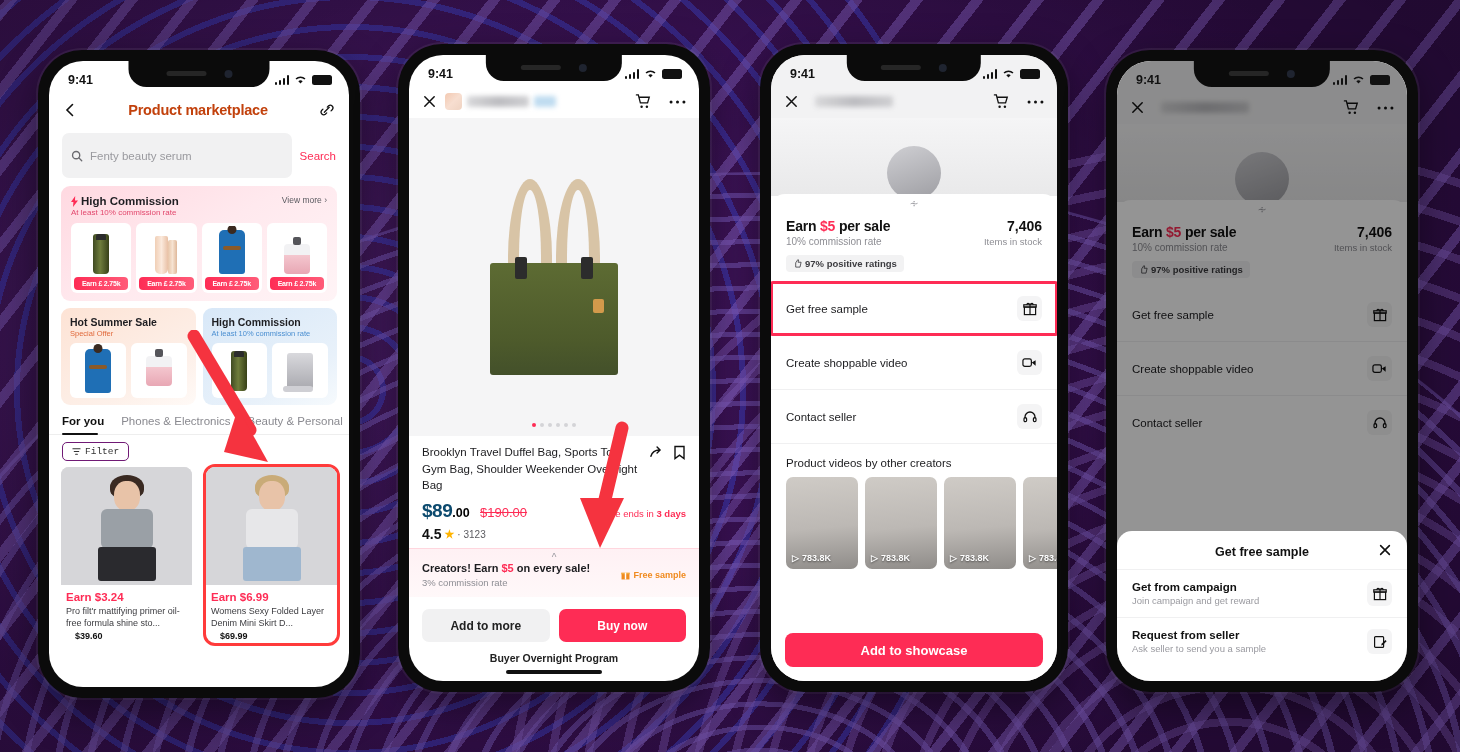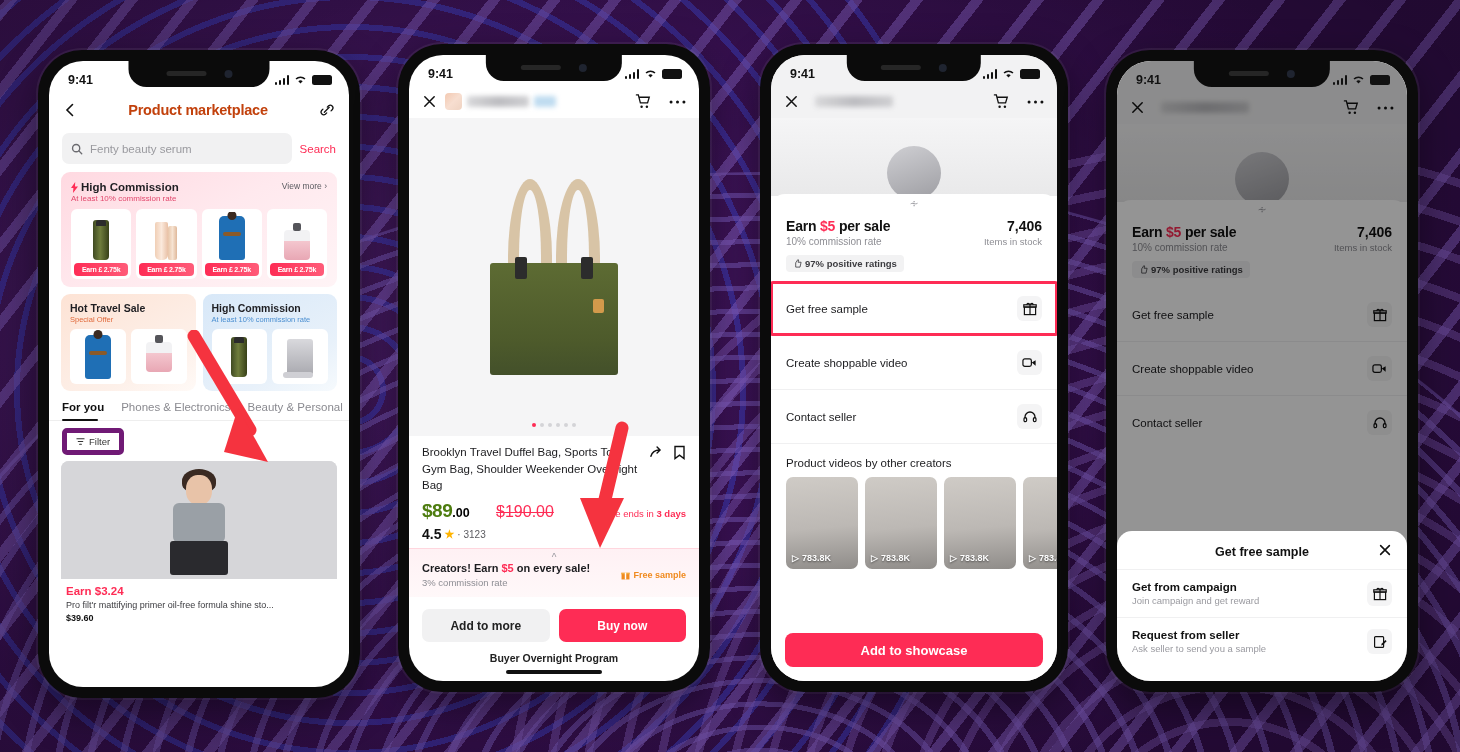--- a/index.html
+++ b/index.html
@@ -99,21 +99,21 @@
     padding: 6px 13px 10px;
   }
   .navbar .title { font-size:14.5px; font-weight:700; color:#c2410c; letter-spacing:-.2px;}
   .ico { display:inline-flex; align-items:center; justify-content:center; }
 
   
   #phone1 { left: 38px; top: 50px; width: 322px; height: 648px; }
   .searchrow { display:flex; align-items:center; gap:8px; padding:4px 13px 8px; }
   .searchbox {
     flex:1; display:flex; align-items:center; gap:7px;
-    background:#f1f1f2; border-radius:7px; height:31px; padding:0 9px;
+    background:#f1f1f2; border-radius:7px; height:45px; padding:0 9px;
   }
   .searchbox .ph { font-size:11.5px; color:#9a9a9f; }
   .searchbtn { font-size:11.5px; color:#fe2c55; font-weight:500; }
 
   .promo-hero {
     margin: 0 12px; border-radius:9px; padding:9px 10px 8px;
     background: linear-gradient(150deg,#ffd9e1 0%, #ffe9ee 48%, #fff4f6 100%);
   }
   .promo-hero-top { display:flex; align-items:flex-start; justify-content:space-between; }
   .promo-title { font-size:11.5px; font-weight:700; color:#1e1e22; display:flex; align-items:center; gap:3px;}
@@ -141,56 +141,56 @@
   .pc-item { flex:1; background:#fff; border-radius:6px; height:55px; display:flex; align-items:center; justify-content:center; overflow:hidden;}
 
   .tabs { display:flex; gap:17px; padding:10px 13px 0; border-bottom:1px solid #eee; }
   .tab { font-size:11.5px; color:#8a8a90; padding-bottom:7px; white-space:nowrap; position:relative; }
   .tab.active { color:#111; font-weight:700; }
   .tab.active::after { content:""; position:absolute; left:0; right:6px; bottom:-1px; height:2.5px; background:#111; border-radius:2px;}
 
   .filterrow { padding:7px 13px 6px; }
   .filter-chip {
     display:inline-flex; align-items:center; gap:4px;
-    border:5px solid #701a75; border-radius:5px; padding:3px 9px;
-    font-size:9.5px; color:#333; background:#fff;
+    border:1px solid #701a75; border-radius:5px; padding:3px 9px;
+    font-size:9.5px; color:#333; background:#fff;font-family:Liberation Mono, monospace;
   }
 
   .grid2 { display:flex; gap:14px; padding:0 12px; }
   .pcard { flex:1; border-radius:8px; overflow:hidden; background:#fff; }
   .pcard.sel { outline:3px solid #ff3b3b; border-radius:9px; }
   .pcard-img { height:118px; background:#d9d9dc; position:relative; overflow:hidden;}
   .pcard-body { padding:6px 5px 2px; }
   .pcard-earn { font-size:11.5px; font-weight:700; color:#fe2c55; }
   .pcard-name { font-size:9px; color:#3c3c40; line-height:1.35; margin-top:2px;
                 display:-webkit-box; -webkit-line-clamp:2; -webkit-box-orient:vertical; overflow:hidden;}
-  .pcard-price { font-size:9px; color:#111; font-weight:700; margin-top:2px;}
+  .pcard-price { font-size:9px; color:#111; font-weight:700; margin-top:2px;margin-left:9px;}
 
   
   #phone2 { left: 398px; top: 44px; width: 312px; height: 648px; }
   .p2-nav { display:flex; align-items:center; gap:8px; padding:4px 13px 8px; }
   .shop-chip { display:flex; align-items:center; gap:5px; }
   .shop-av { width:17px; height:17px; border-radius:4px;
     background:linear-gradient(135deg,#f3c9b1,#f7ded0,#efd3c2); }
   .blur-bar { height:11px; border-radius:2px; }
   .bb1 { width:62px; background:linear-gradient(90deg,#d8d8da,#bcbcc0,#cfcfd2); filter:blur(2.4px); }
   .bb2 { width:22px; background:#bfdcf0; filter:blur(2.4px); }
   .p2-spacer { flex:1; }
   .p2-hero { height:318px; background:#f5f5f6; position:relative; display:flex; align-items:center; justify-content:center;}
   .dots { position:absolute; left:50%; bottom:9px; transform:translateX(-50%); display:flex; gap:4px;}
   .dots i { width:4px; height:4px; border-radius:50%; background:#d4d4d7; display:block;}
   .dots i.on { background:#fe2c55; }
   .p2-info { padding:8px 13px 0; }
   .p2-title { font-size:11.5px; color:#1c1c1f; line-height:1.45; }
   .p2-titlerow { display:flex; align-items:flex-start; gap:8px; }
   .p2-actions { display:flex; gap:9px; padding-top:1px; }
   .p2-pricerow { display:flex; align-items:baseline; justify-content:space-between; margin-top:6px;}
-  .price-main { font-size:19px; font-weight:800; color:#4d7c0f; letter-spacing:-.5px;}
+  .price-main { font-size:19px; font-weight:800; color:#0c4a6e; letter-spacing:-.5px;}
   .price-cents { font-size:12.5px; font-weight:800; }
-  .price-old { font-size:16px; color:#fe2c55; text-decoration:line-through; margin-left:22px;}
+  .price-old { font-size:13px; color:#fe2c55; text-decoration:line-through; margin-left:6px;}
   .sale-note { font-size:9.5px; color:#fe2c55; }
   .sale-note b { font-weight:800; }
   .p2-rating { margin-top:4px; font-size:14px; font-weight:800; color:#111; display:flex; align-items:center; gap:3px;}
   .p2-rating .star { color:#ffb400; font-size:11px; }
   .p2-rating .cnt { font-size:10px; color:#5b5b60; font-weight:400; }
   .creator-banner {
     position:relative; margin-top:6px;
     background:linear-gradient(180deg,#fff1f4,#fff8f9);
     border-top:1px solid #ffd6de; padding:13px 13px 9px;
   }
@@ -409,21 +409,21 @@
                   <div class="nozzle"></div>
                 </div>
               </div>
             <div class="pi-badge">Earn £ 2.75k</div>
           </div>
         </div>
       </div>
 
       <div class="promo-duo">
         <div class="promo-card warm">
-          <div class="pc-title">Hot Travel Sale</div>
+          <div class="pc-title">Hot Summer Sale</div>
           <div class="pc-sub warm">Special Offer</div>
           <div class="pc-items">
             <div class="pc-item">
                 <div class="outfit">
                   <div class="head"></div>
                 </div>
               </div>
             <div class="pc-item">
                 <div class="perfume">
                   <div class="nozzle"></div>
@@ -469,20 +469,35 @@
                 <div class="hair"></div>
                 <div class="head"></div>
                 <div class="torso"></div>
                 <div class="skirt"></div>
               </div>
             </div>
           <div class="pcard-body">
             <div class="pcard-earn">Earn $3.24</div>
             <div class="pcard-name">Pro filt'r mattifying primer oil-free formula shine sto...</div>
             <div class="pcard-price">$39.60</div>
+          </div>
+        </div>
+        <div class="pcard sel">
+          <div class="pcard-img">
+              <div class="model blonde">
+                <div class="hair"></div>
+                <div class="head"></div>
+                <div class="torso"></div>
+                <div class="skirt"></div>
+              </div>
+            </div>
+          <div class="pcard-body">
+            <div class="pcard-earn">Earn $6.99</div>
+            <div class="pcard-name">Womens Sexy Folded Layer Denim Mini Skirt D...</div>
+            <div class="pcard-price">$69.99</div>
           </div>
         </div>
       </div>
     </div>
   </div>
 
   <div class="phone" id="phone2">
     <div class="screen">
       <div class="notch">
         <span class="spk"></span>

